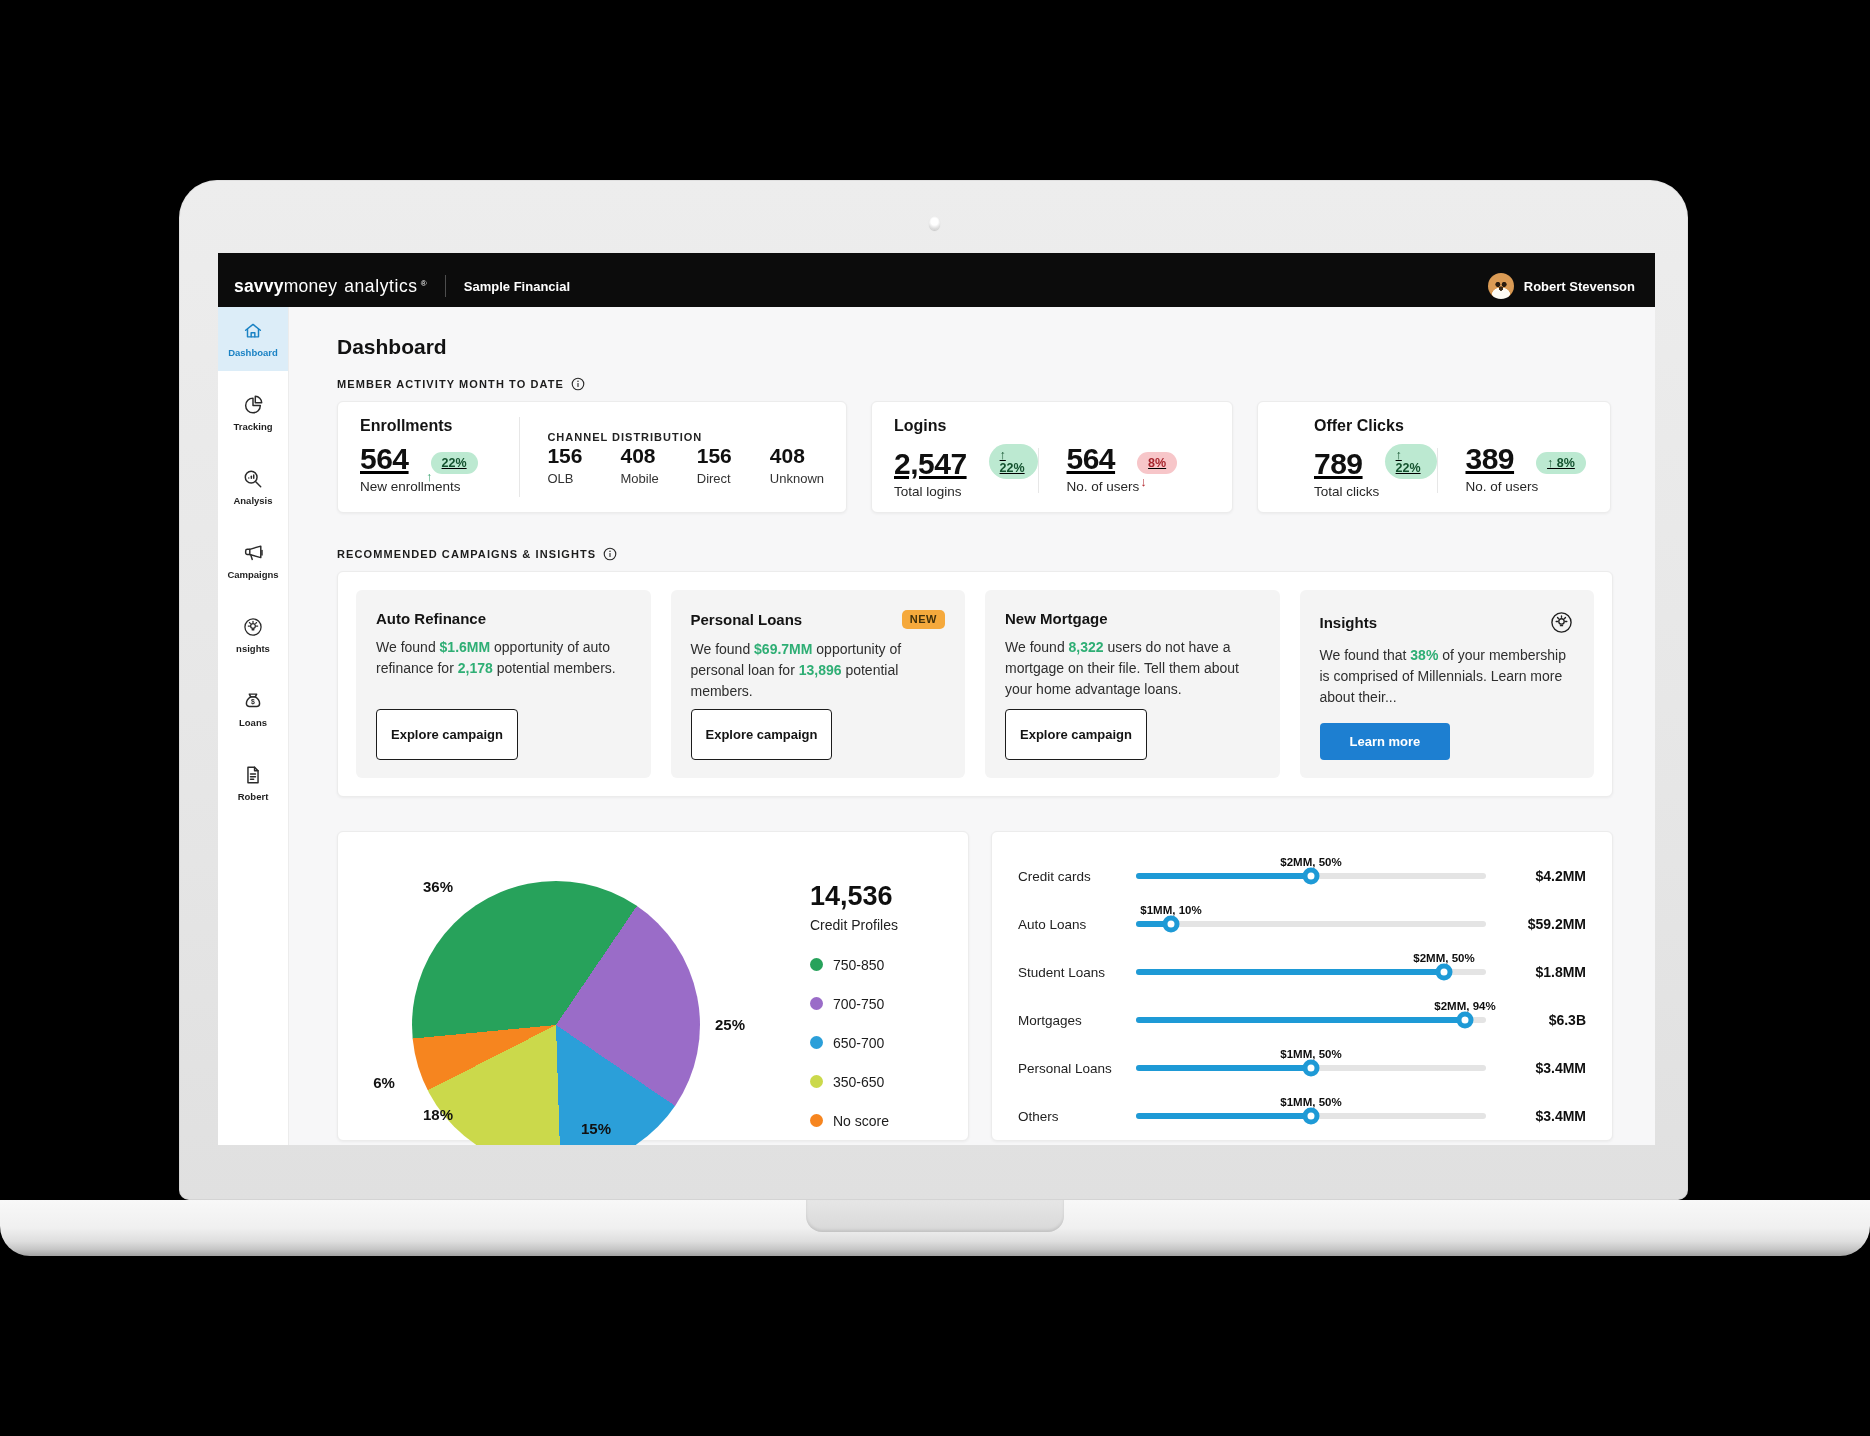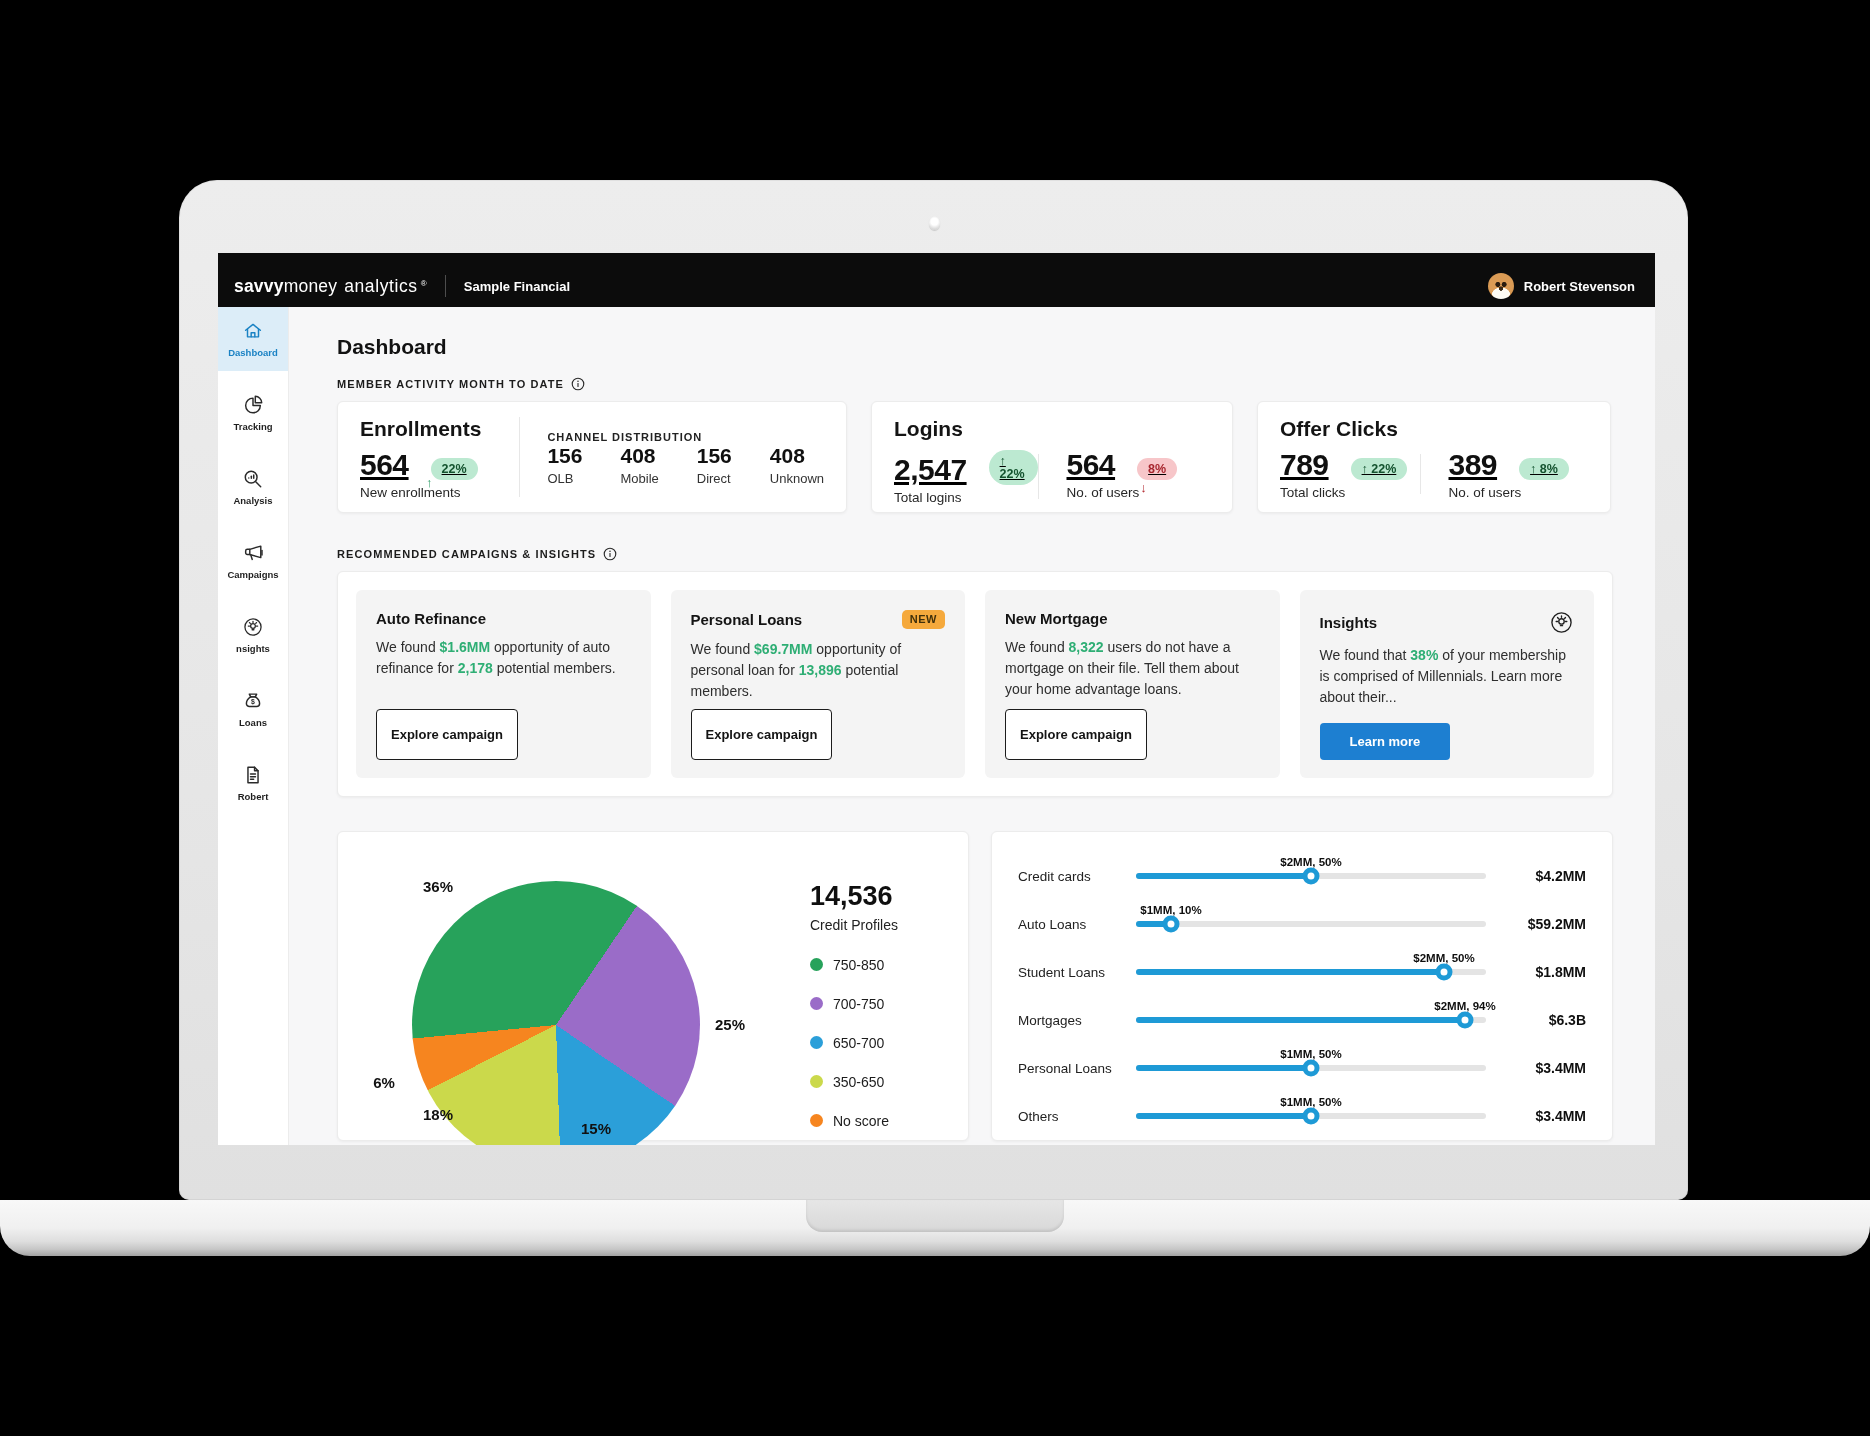--- a/index.html
+++ b/index.html
@@ -62,21 +62,21 @@
 
   .card{background:#fff;border:1px solid #ececec;border-radius:6px;box-shadow:0 1px 3px rgba(0,0,0,.05);
         box-sizing:border-box;}
 
   
   .stats-row{display:flex;gap:24px;margin-bottom:34px;}
   .stat-card{height:112px;padding:15px 22px;display:flex;}
   .sc-enroll{width:510px;}
   .sc-logins{width:362px;}
   .sc-offers{width:354px;}
-  .card-title{font-size:21px;font-weight:700;color:#141414;margin-bottom:9px;}
+  .card-title{font-size:16px;font-weight:700;color:#141414;margin-bottom:9px;}
   .num-row{display:flex;align-items:flex-end;gap:22px;text-decoration:underline;}
   .big{font-size:30px;font-weight:600;color:#101010;letter-spacing:-.5px;line-height:1;}
   .pill{border-radius:999px;padding:5px 11px;font-size:12.5px;font-weight:700;line-height:1;}
   .pill.up{background:#bce9d1;color:#14532f;}
   .pill.down{background:#f7c6c9;color:#a7262e;}
   .sub{font-size:13.5px;color:#272727;margin-top:5px;position:relative;white-space:nowrap;}
   .below-up{position:absolute;top:-10px;left:66px;color:#2e9e68;font-size:13px;font-weight:700;}
   .trail-down{color:#b3272e;font-size:13px;font-weight:700;position:relative;top:-5px;margin-left:1px;}
   .vdiv{width:1px;background:#e7e7e7;align-self:stretch;}
   .enroll-left{width:176px;}
@@ -306,21 +306,21 @@
                     </div>
                     <div class="sub">
                       <span>No. of users</span><span class="trail-down">↓</span>
                     </div>
                   </div>
                 </div>
               </div>
             </div>
 
             <div class="card stat-card sc-offers">
-              <div style="flex:1;display:flex;flex-direction:column;">
+              <div style="flex:1;display:flex;flex-direction:column;margin-left:34px;">
                 <div class="card-title">Offer Clicks</div>
                 <div class="pair">
                   <div class="stat-col">
                     <div class="num-row">
                       <span class="big">789</span>
                       <span class="pill up">↑ 22%</span>
                     </div>
                     <div class="sub">Total clicks</div>
                   </div>
                   <div class="vdiv"></div>

